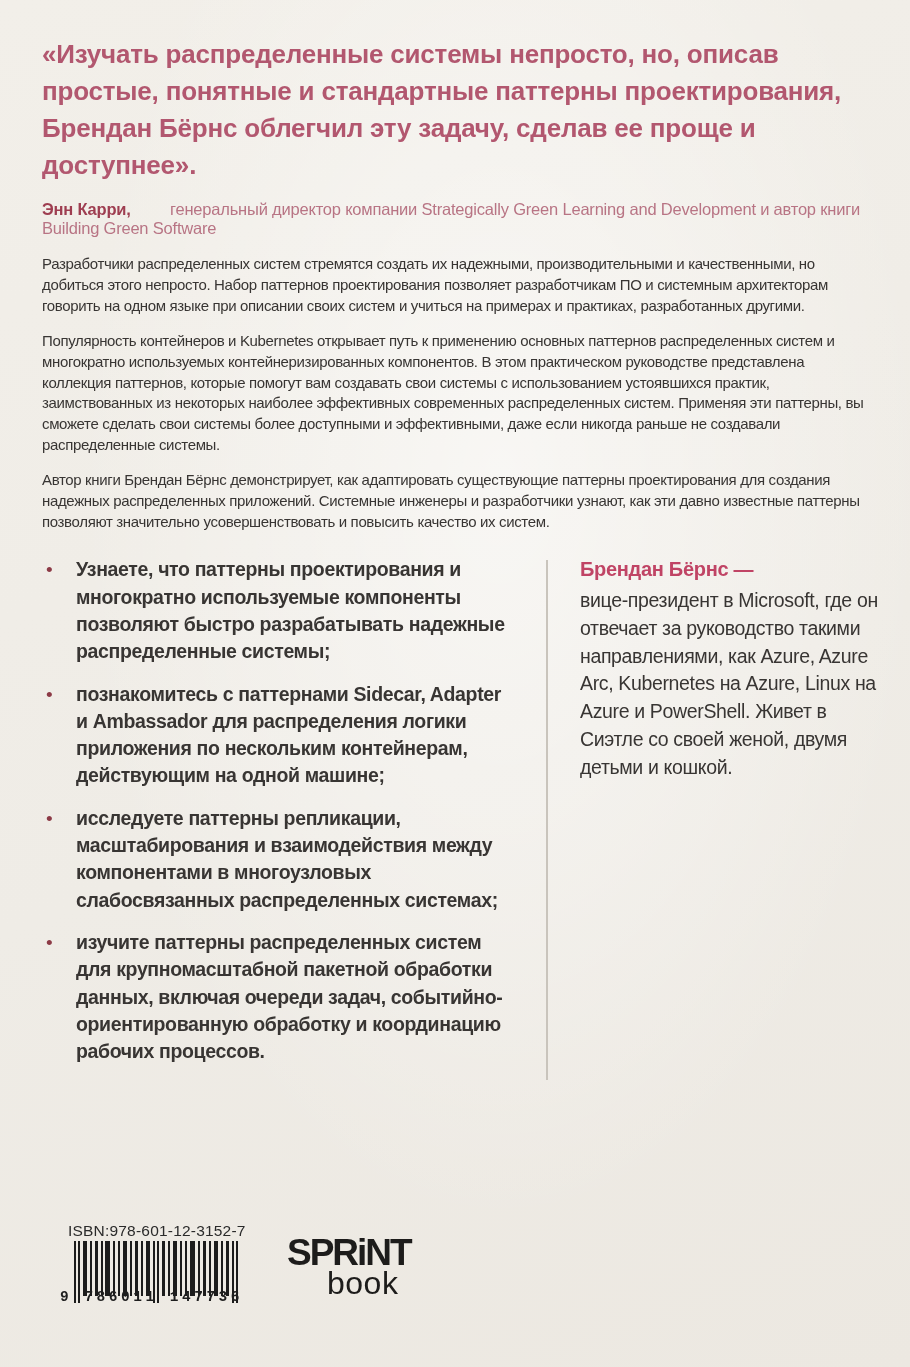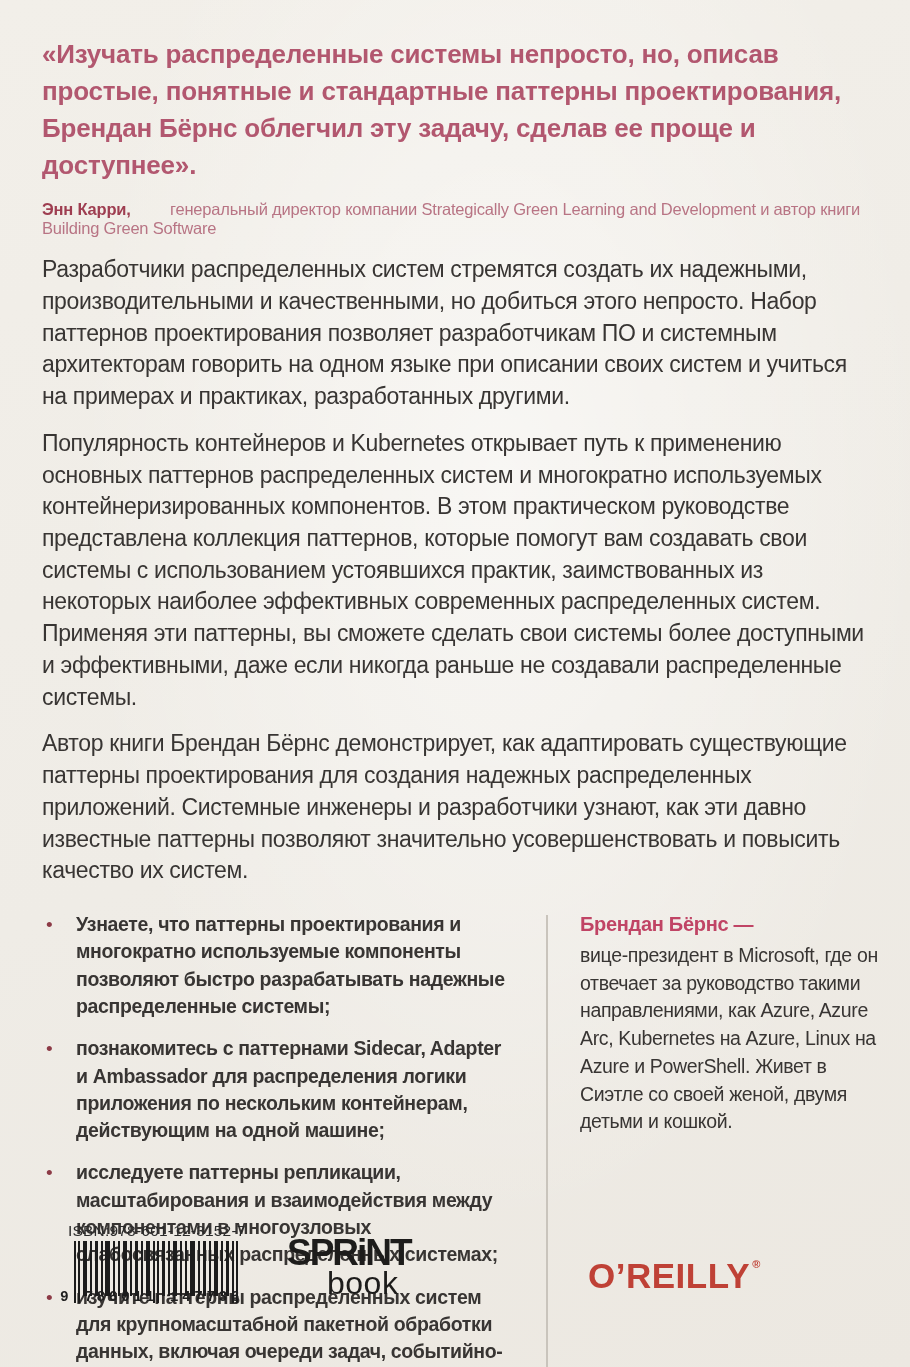--- a/index.html
+++ b/index.html
@@ -44,21 +44,21 @@
     font-size: 42px;
     font-weight: bold;
     letter-spacing: -0.5px;
   }
 
   
   .body-copy { margin-top: 16px; max-width: 828px; }
   .body-copy p {
     margin: 0 0 15px 0;
     color: #383533;
-    font-size: 23px;
+    font-size: 15px;
     line-height: 1.38;
     letter-spacing: -0.35px;
   }
 
   
   .columns {
     display: flex;
     margin-top: 24px;
     align-items: stretch;
   }
@@ -235,16 +235,15 @@
         </g>
       </svg>
       <div class="barcode-digits">9 786011 147736</div>
     </div>
 
     <div class="sprint-logo">
       <div class="sprint-top">SPRiNT</div>
       <div class="sprint-bottom">book</div>
     </div>
 
-    <div class="oreilly"><span>O’REILLY</span><sup>®</sup></div>
   </div>
 
 </div>
 
 </body></html>

